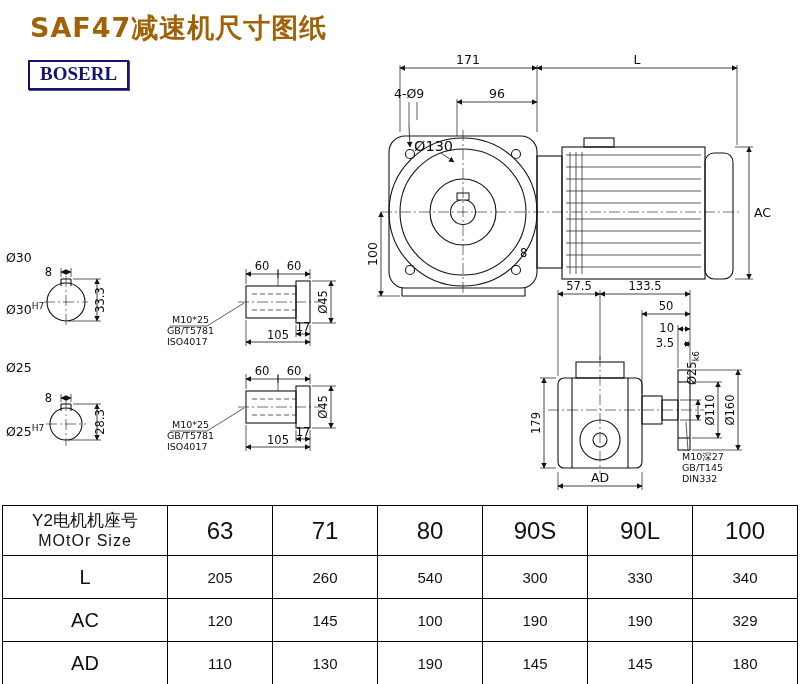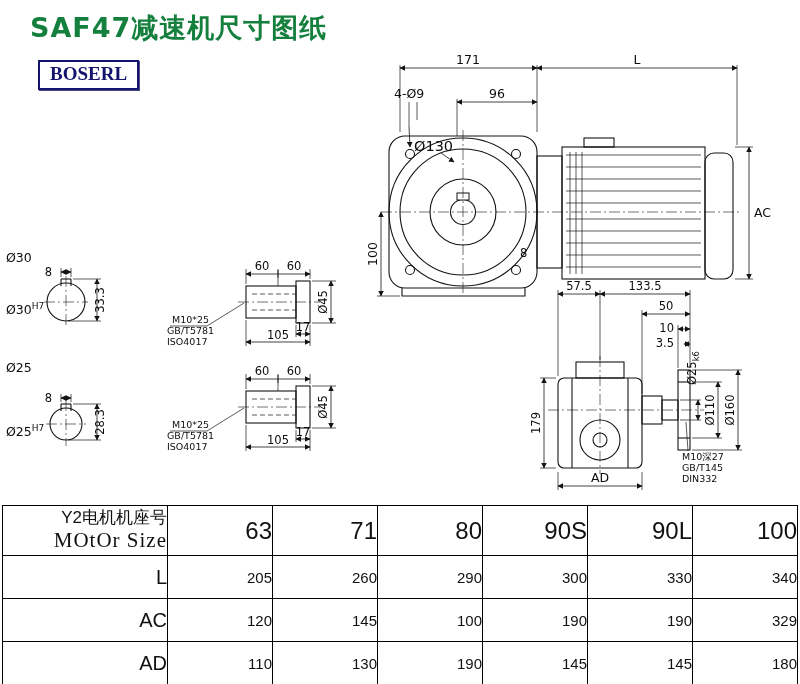--- a/index.html
+++ b/index.html
@@ -2,52 +2,51 @@
 <html><head>
 <meta charset="utf-8">
 <style>
   html,body{margin:0;padding:0;}
   body{
     width:800px;height:684px;position:relative;background:#ffffff;
     font-family:"Liberation Sans",sans-serif;color:#111;overflow:hidden;
   }
   .page-title{
     position:absolute;top:10px;left:30px;font-size:27px;font-weight:700;
-    letter-spacing:1px;color:#15803d;font-family:"DejaVu Sans",sans-serif;
+    letter-spacing:1px;color:#a16207;font-family:"DejaVu Sans",sans-serif;
   }
   .brand-box{
     position:absolute;top:60px;left:28px;border:2px solid #14146e;
     padding:1px 10px 3px;font-family:"Liberation Serif",serif;
     font-size:19px;font-weight:700;color:#14146e;background:#fff;
     box-shadow:1px 1px 0 #4a4a8a;
-    margin-left:10px;
   }
   svg.drawing{position:absolute;top:50px;left:0;}
   svg .obj{fill:none;stroke:#141414;stroke-width:1.1;}
   svg .thin{fill:none;stroke:#141414;stroke-width:.7;}
   svg .dim{fill:none;stroke:#141414;stroke-width:.8;}
   svg .ctr{fill:none;stroke:#141414;stroke-width:.6;stroke-dasharray:11 3 2 3;}
   svg .dash{fill:none;stroke:#141414;stroke-width:.7;stroke-dasharray:5 3;}
   svg .hole{fill:#fff;stroke:#141414;stroke-width:1;}
   svg text{fill:#0d0d0d;font-family:"DejaVu Sans",sans-serif;font-size:12.5px;}
   svg text.md{font-size:11.5px;}
   svg text.sm{font-size:9.5px;}
   svg text.lg{font-size:14.5px;}
   table.spec{
     position:absolute;top:505px;left:2px;width:796px;border-collapse:collapse;
     table-layout:fixed;background:#fff;
   }
   table.spec td,table.spec th{
-    border:1px solid #000;text-align:right;vertical-align:middle;
+    border:1px solid #000;text-align:center;vertical-align:middle;
     font-weight:400;padding:0;
   }
   table.spec tr.hdr{height:50px;}
   table.spec tr.val{height:43px;}
   .hdr-cn{font-size:17px;line-height:1.2;display:block;}
-  .hdr-en{font-size:21px;font-family:Liberation Serif, serif;letter-spacing:1px;display:block;}
+  .hdr-en{font-size:16px;font-family:Liberation Sans, sans-serif;letter-spacing:1px;display:block;}
   .size-cell{font-size:24px;}
   .row-label{font-size:20px;}
   .num-cell{font-size:15px;}
 </style>
 </head>
 <body>
 
 <div class="page-title">SAF47减速机尺寸图纸</div>
 <div class="brand-box">BOSERL</div>
 
@@ -304,21 +303,21 @@
     <td class="size-cell">71</td>
     <td class="size-cell">80</td>
     <td class="size-cell">90S</td>
     <td class="size-cell">90L</td>
     <td class="size-cell">100</td>
   </tr>
   <tr class="val">
     <td class="row-label">L</td>
     <td class="num-cell">205</td>
     <td class="num-cell">260</td>
-    <td class="num-cell">290</td>
+    <td class="num-cell">540</td>
     <td class="num-cell">300</td>
     <td class="num-cell">330</td>
     <td class="num-cell">340</td>
   </tr>
   <tr class="val">
     <td class="row-label">AC</td>
     <td class="num-cell">120</td>
     <td class="num-cell">145</td>
     <td class="num-cell">100</td>
     <td class="num-cell">190</td>

